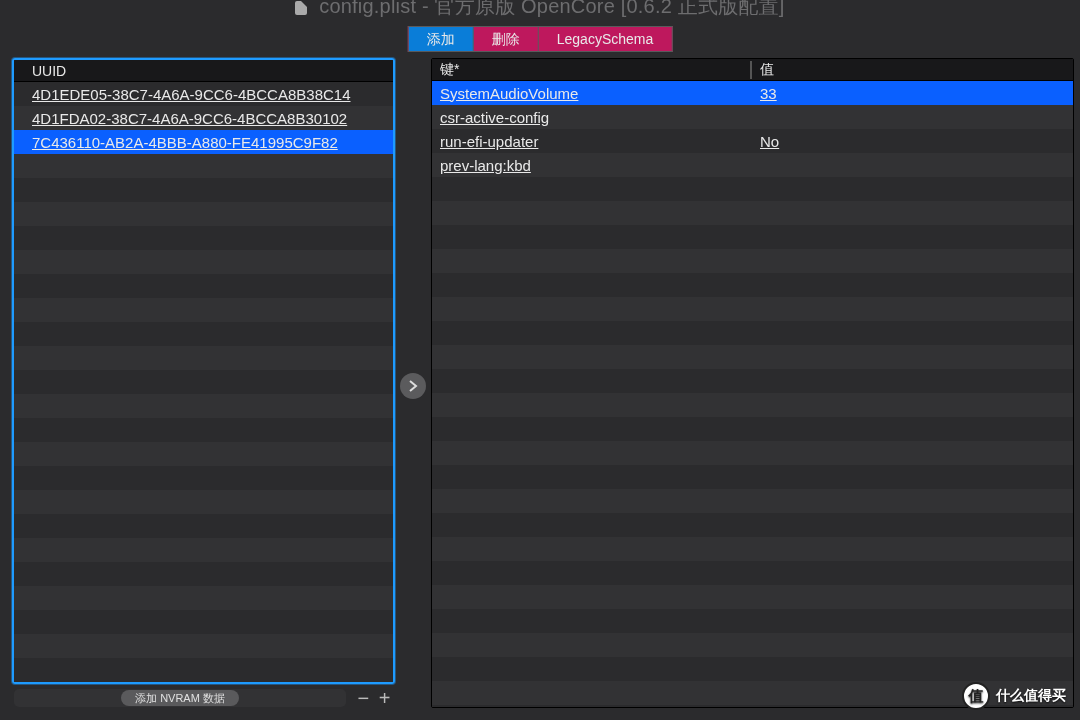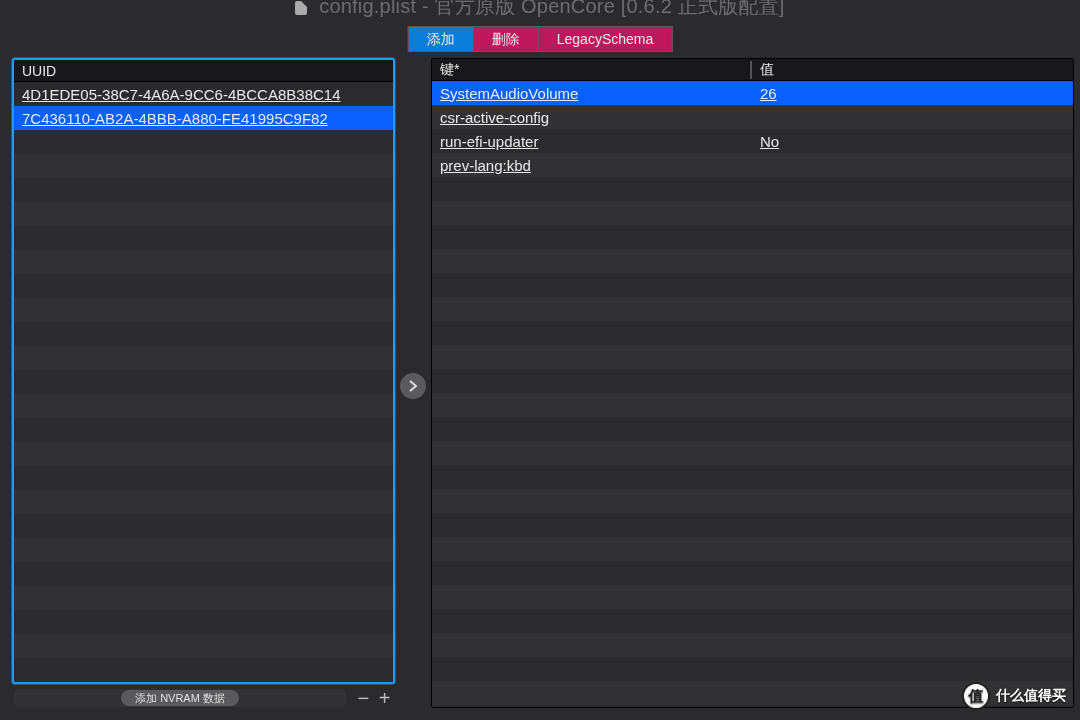--- a/index.html
+++ b/index.html
@@ -171,21 +171,21 @@
   }
   .row.sel{background:var(--select);justify-content:flex-end;}
   .cell{
     padding:0 8px;
     white-space:nowrap;
     overflow:hidden;
     text-overflow:ellipsis;
   }
   .col-key{flex:0 0 320px;}
   .col-val{flex:1 1 auto;}
-  .col-uuid{flex:1 1 auto;}
+  .col-uuid{flex:1 1 auto;margin-left:10px;}
   .right .thead .col-key{border-right:2px solid #555;}
   .tbody .cell{color:var(--text);}
 
   
   .wm{
     position:absolute;right:14px;bottom:10px;
     display:flex;align-items:center;gap:6px;
     color:#fff;font-weight:600;font-size:14px;
     text-shadow:0 1px 2px rgba(0,0,0,.8);
   }
@@ -217,20 +217,23 @@
 
   <div class="left">
     <div class="left-table">
       <div class="tbl">
         <div class="thead">
           <div class="cell col-uuid">UUID</div>
         </div>
         <div class="tbody" id="uuid-body">
             <div class="row">
               <div class="cell col-uuid">4D1EDE05-38C7-4A6A-9CC6-4BCCA8B38C14</div>
+            </div>
+            <div class="row">
+              <div class="cell col-uuid">4D1FDA02-38C7-4A6A-9CC6-4BCCA8B30102</div>
             </div>
             <div class="row sel">
               <div class="cell col-uuid">7C436110-AB2A-4BBB-A880-FE41995C9F82</div>
             </div>
           </div>
       </div>
     </div>
     <div class="left-footer">
       <div class="pill">
         <span class="pill-label">添加 NVRAM 数据</span>
@@ -250,21 +253,21 @@
   <div class="right">
     <div class="right-table">
       <div class="tbl">
         <div class="thead">
           <div class="cell col-key">键*</div>
           <div class="cell col-val">值</div>
         </div>
         <div class="tbody" id="kv-body">
             <div class="row sel">
               <div class="cell col-key">SystemAudioVolume</div>
-              <div class="cell col-val">26</div>
+              <div class="cell col-val">33</div>
             </div>
             <div class="row">
               <div class="cell col-key">csr-active-config</div>
               <div class="cell col-val"></div>
             </div>
             <div class="row">
               <div class="cell col-key">run-efi-updater</div>
               <div class="cell col-val">No</div>
             </div>
             <div class="row">

